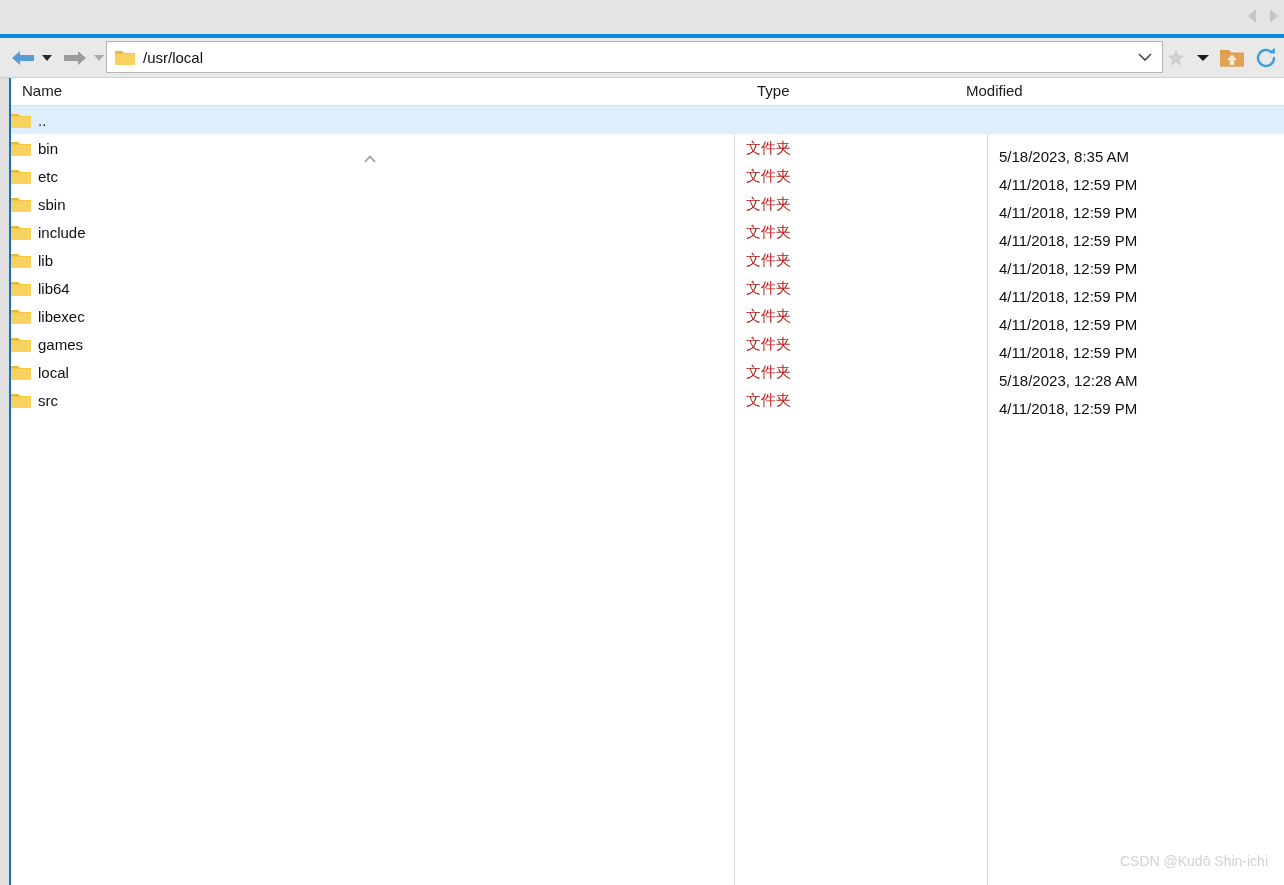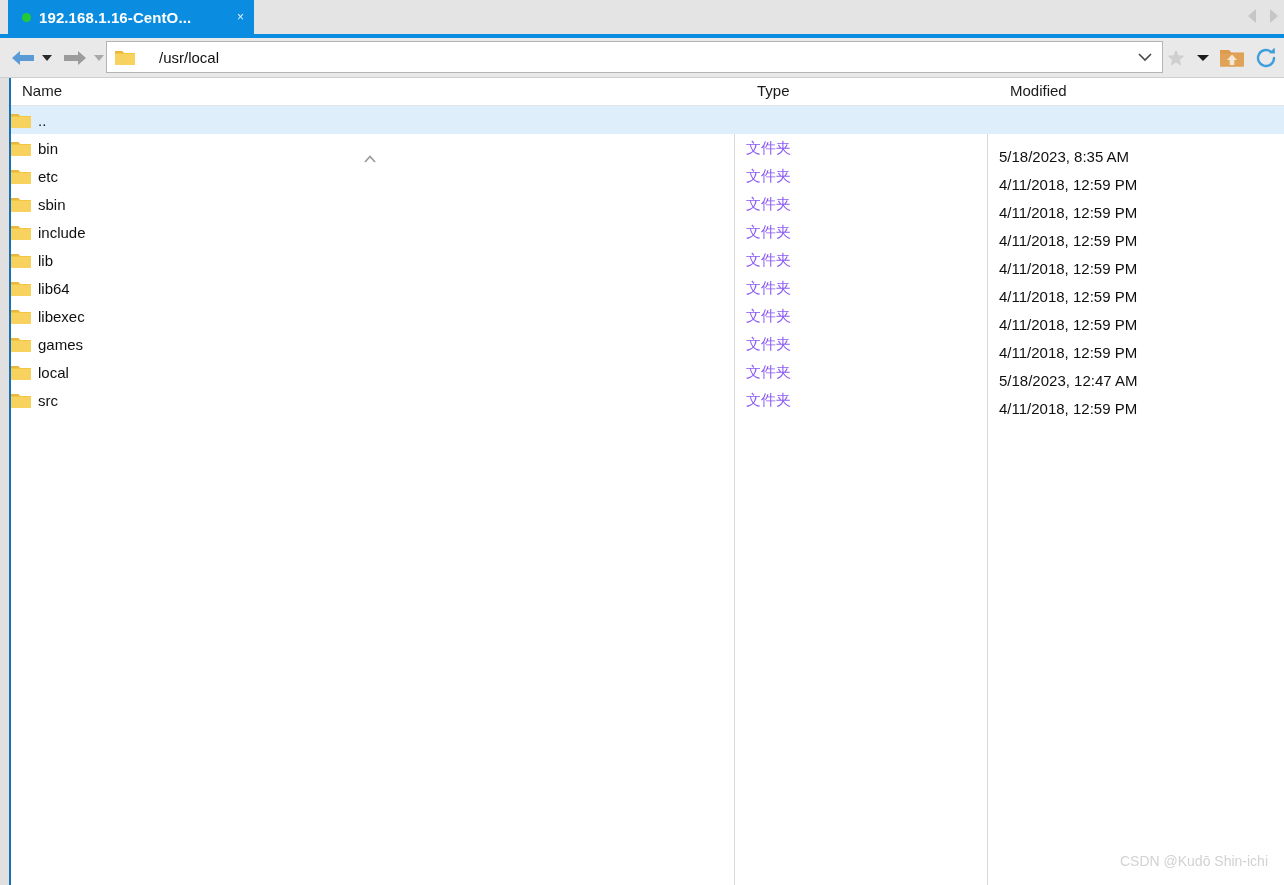--- a/index.html
+++ b/index.html
@@ -123,21 +123,20 @@
   .addressbar {
     position: absolute;
     left: 106px; top: 3px;
     width: 1057px; height: 32px;
     background: #ffffff;
     border: 1px solid #b4b4b4;
     box-sizing: border-box;
     display: flex;
     align-items: center;
     padding-left: 8px;
-    gap: 16px;
   }
   .folder-icon-sm {
     flex: 0 0 auto;
     margin-right: 8px;
   }
   .address-text {
     font-size: 15px;
     color: #0f0f0f;
     flex: 1 1 auto;
     white-space: nowrap;
@@ -200,21 +199,21 @@
   .col-sep.s2 { left: 987px; }
 
   .hdr-label {
     position: absolute;
     top: 4px;
     font-size: 15px;
     color: #1a1a1a;
   }
   .hdr-name { left: 11px; }
   .hdr-type { left: 746px; text-align: right; }
-  .hdr-mod  { left: 999px; }
+  .hdr-mod  { left: 955px; }
 
   .rows {
     position: absolute;
     left: 11px; top: 28px;
     width: 1273px;
   }
   .row {
     position: relative;
     height: 28px;
     width: 1273px;
@@ -237,21 +236,21 @@
     font-size: 15px;
     color: #101010;
     white-space: nowrap;
   }
   .row-type {
     position: absolute;
     left: 735px; top: 0;
     height: 28px;
     display: flex; align-items: center;
     font-size: 15px;
-    color: #8b5cf6;
+    color: #b91c1c;
   }
   .row-mod {
     position: absolute;
     left: 988px; top: 0;
     height: 28px;
     display: flex; align-items: center;
     font-size: 15px;
     color: #101010;
     margin-top: 8px;
   }
@@ -264,25 +263,20 @@
     white-space: nowrap;
     user-select: none;
   }
 </style>
 </head>
 <body>
 
 <div class="app">
 
   <div class="tabstrip">
-    <div class="tab">
-      <span class="tab-status-dot"></span>
-      <span class="tab-title">192.168.1.16-CentO...</span>
-      <span class="tab-close">×</span>
-    </div>
     <div class="tabstrip-nav">
       <span class="tri tri-left"></span>
       <span class="tri tri-right"></span>
     </div>
   </div>
   <div class="tabstrip-underline"></div>
 
   <div class="toolbar">
 
     <div class="nav-btn">
@@ -459,21 +453,21 @@
         <div class="row">
           <div class="row-name">
             <svg class="folder-icon" width="20" height="16" viewBox="0 0 20 16">
               <path d="M0 2 h7 l2 2 h11 v11 a1 1 0 0 1 -1 1 h-18 a1 1 0 0 1 -1 -1 z" fill="#f3c63f"></path>
               <path d="M0 2 h7 l2 2 h-9 z" fill="#e8b73c"></path>
               <path d="M0 5 h20 v10 a1 1 0 0 1 -1 1 h-18 a1 1 0 0 1 -1 -1 z" fill="#f8d25f"></path>
             </svg>
             <span class="row-label">local</span>
           </div>
           <div class="row-type">文件夹</div>
-          <div class="row-mod">5/18/2023, 12:47 AM</div>
+          <div class="row-mod">5/18/2023, 12:28 AM</div>
         </div>
         <div class="row">
           <div class="row-name">
             <svg class="folder-icon" width="20" height="16" viewBox="0 0 20 16">
               <path d="M0 2 h7 l2 2 h11 v11 a1 1 0 0 1 -1 1 h-18 a1 1 0 0 1 -1 -1 z" fill="#f3c63f"></path>
               <path d="M0 2 h7 l2 2 h-9 z" fill="#e8b73c"></path>
               <path d="M0 5 h20 v10 a1 1 0 0 1 -1 1 h-18 a1 1 0 0 1 -1 -1 z" fill="#f8d25f"></path>
             </svg>
             <span class="row-label">src</span>
           </div>

